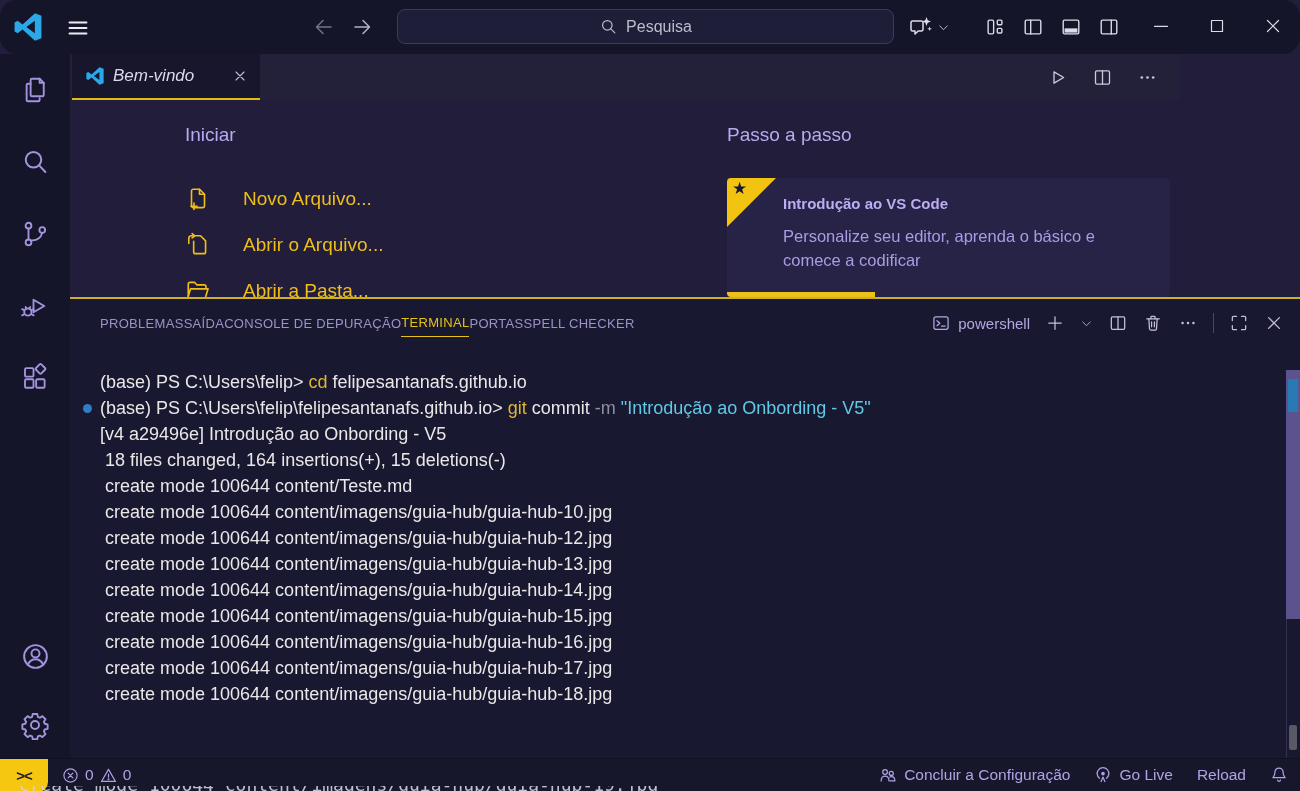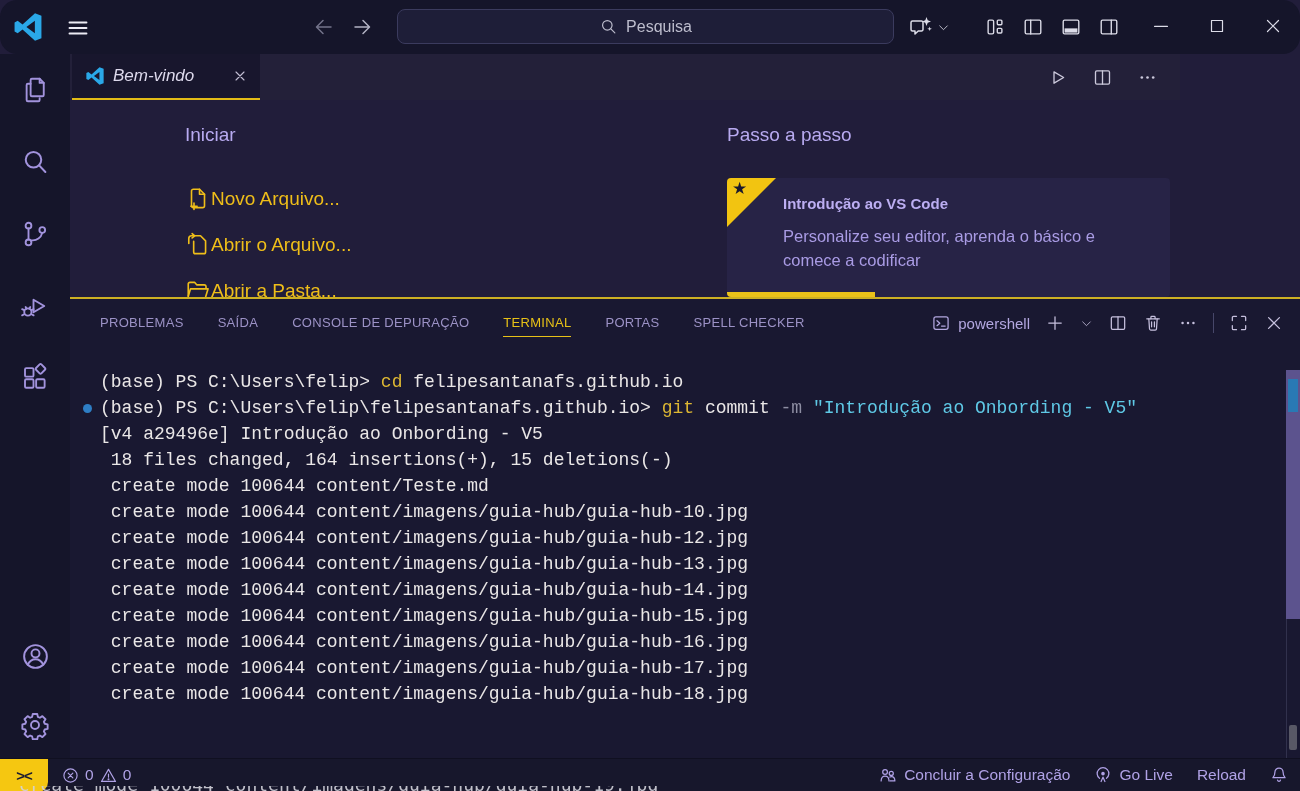--- a/index.html
+++ b/index.html
@@ -44,42 +44,42 @@
   .tab-label { font-style:italic; font-size:17px; color:#ddd9ec; flex:1; }
   .tab-close { color:#c2bed4; cursor:pointer; }
   .tab-actions { margin-left:auto; display:flex; align-items:center; gap:24px; padding-right:22px; color:#ccc9dc; }
 
   
   .editor { position:absolute; left:70px; top:100px; width:1230px; height:197px; background:#211d3a; overflow:hidden; }
   .wel-h { position:absolute; font-size:19px; font-weight:400; color:#b8aaf0; }
   .start-title { left:115px; top:24px; }
   .walk-title { left:657px; top:24px; }
   .start-links { position:absolute; left:115px; top:76px; display:flex; flex-direction:column; }
-  .start-link { display:flex; align-items:center; gap:0; height:46px; color:#efbe19; cursor:pointer; }
+  .start-link { display:flex; align-items:center; gap:32px; height:46px; color:#efbe19; cursor:pointer; }
   .start-link .lbl { font-size:19px; }
   .card { position:absolute; left:657px; top:78px; width:443px; height:119px; background:#272346; border-radius:4px; overflow:hidden; cursor:pointer; }
   .ribbon { position:absolute; left:0; top:0; width:49px; height:49px; background:#f2c411; clip-path:polygon(0 0,100% 0,0 100%); }
   .ribbon .star { position:absolute; left:5px; top:0px; font-size:17px; color:#19192e; }
   .card-title { position:absolute; left:56px; top:17px; font-size:15px; font-weight:bold; color:#bcaef2; }
   .card-desc { position:absolute; left:56px; top:46px; width:370px; font-size:16.5px; line-height:24px; color:#a99be4; }
   .card-progress { position:absolute; left:0; bottom:0; height:5px; width:148px; background:#eac219; }
 
   
   .panel { position:absolute; left:70px; top:297px; width:1230px; height:461px; background:#191831; border-top:2px solid #cdb023; }
   .panel-header { position:absolute; left:0; top:0; right:0; height:48px; display:flex; align-items:center; }
-  .panel-tabs { display:flex; gap:34px; padding-left:30px; align-items:flex-start; }
+  .panel-tabs { display:flex; padding-left:30px; align-items:center; }
   .panel-tab { font-size:13px; letter-spacing:.3px; color:#9c92c6; cursor:pointer; padding:6px 0; }
   .panel-tab.active { color:#e7c117; border-bottom:1.5px solid #e7c117; }
   .panel-right { margin-left:auto; display:flex; align-items:center; gap:15px; padding-right:16px; color:#c6c0de; }
   .shell { display:flex; align-items:center; gap:7px; color:#b3a7e0; font-size:15px; cursor:pointer; }
   .p-ic { cursor:pointer; color:#c6c0de; }
   .p-sep { width:1px; height:20px; background:#47476a; }
 
   .terminal { position:absolute; left:0; top:48px; right:0; bottom:0; padding:22px 12px 0 30px; overflow:hidden;
-    font-family:Liberation Mono, monospace; font-size:18px; line-height:26px; }
+    font-family:Liberation Sans, sans-serif; font-size:18px; line-height:26px; }
   .term-line { position:relative; white-space:pre; }
   .term-dot { position:absolute; left:-17px; top:8.5px; width:9px; height:9px; border-radius:50%; background:#2e7ec5; cursor:pointer; }
   .tc-fg { color:#eae7e7; } .tc-gold { color:#ddb733; } .tc-gray { color:#8e8ea3; } .tc-cyan { color:#5fc9e6; }
 
   .scroll-thumb { position:absolute; right:0; top:71px; width:14px; height:249px; background:#5c538e; }
   .scroll-mark { position:absolute; right:2px; top:80px; width:10px; height:33px; background:#2979b4; }
   .scroll-line { position:absolute; right:13px; top:320px; width:1px; height:141px; background:#31314d; }
   .scroll-thumb2 { position:absolute; right:3px; top:426px; width:8px; height:25px; background:#585866; border-radius:2px; }
 
   

